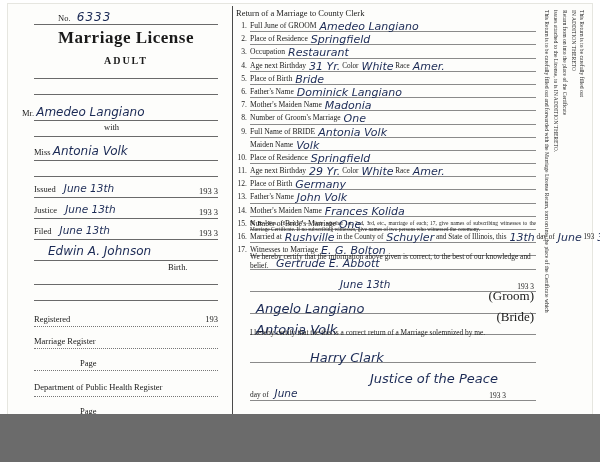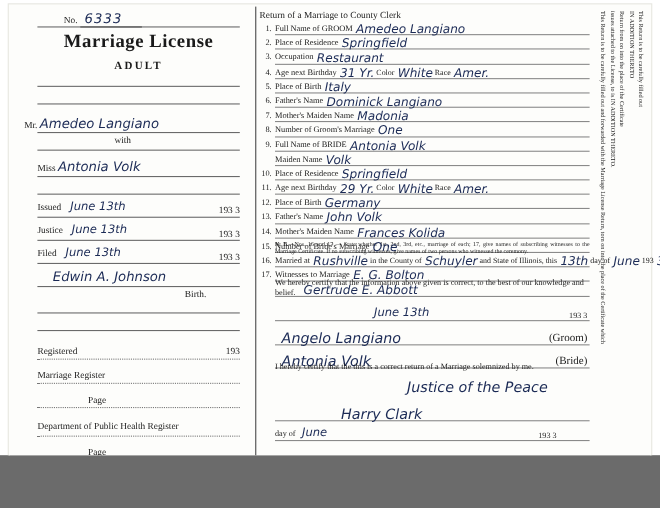--- a/index.html
+++ b/index.html
@@ -178,22 +178,22 @@
     left: 6px;
     bottom: 0px;
     font-family: "DejaVu Sans", sans-serif;
     font-style: italic;
     font-size: 13px;
     color: #1b2a55;
   }
   .sigline .role {
     position: absolute;
     right: 2px;
-    bottom: 1px;
-    font-size: 10px;
+    bottom: 13px;
+    font-size: 13px;
   }
   .datedrow {
     position: relative;
     margin-top: 10px;
     font-size: 7.4px;
     height: 13px;
   }
   .datedrow .u {
     position: absolute;
     left: 0; right: 0; bottom: 1px;
@@ -324,25 +324,25 @@
       <div class="rule dotrule" style="left:16px; top:412px; width:184px;"></div>
 
       <div class="footer-note">Illinois Office Supply Company, Ottawa, Illinois.</div>
     </div>
 
     <div class="right">
 
       <div class="ret-title">Return of a Marriage to County Clerk</div>
 
       <div class="items" id="items-host">
-          <div class="item"><span class="underline"></span><span class="n">1.</span><span class="q">Full Name of GROOM</span><span class="ans">Amedeo Langiano</span></div>
+          <div class="item"><span class="underline"></span><span class="n">1.</span><span class="q">Full June of GROOM</span><span class="ans">Amedeo Langiano</span></div>
           <div class="item"><span class="underline"></span><span class="n">2.</span><span class="q">Place of Residence</span><span class="ans">Springfield</span></div>
           <div class="item"><span class="underline"></span><span class="n">3.</span><span class="q">Occupation</span><span class="ans">Restaurant</span></div>
           <div class="item"><span class="underline"></span><span class="n">4.</span><span class="q">Age next Birthday</span><span class="ans">31 Yr.</span><span class="sub"> Color</span><span class="ans">White</span><span class="sub"> Race</span><span class="ans">Amer.</span></div>
-          <div class="item"><span class="underline"></span><span class="n">5.</span><span class="q">Place of Birth</span><span class="ans">Italy</span></div>
+          <div class="item"><span class="underline"></span><span class="n">5.</span><span class="q">Place of Birth</span><span class="ans">Bride</span></div>
           <div class="item"><span class="underline"></span><span class="n">6.</span><span class="q">Father's Name</span><span class="ans">Dominick Langiano</span></div>
           <div class="item"><span class="underline"></span><span class="n">7.</span><span class="q">Mother's Maiden Name</span><span class="ans">Madonia</span></div>
           <div class="item"><span class="underline"></span><span class="n">8.</span><span class="q">Number of Groom's Marriage</span><span class="ans">One</span></div>
           <div class="item"><span class="underline"></span><span class="n">9.</span><span class="q">Full Name of BRIDE</span><span class="ans">Antonia Volk</span></div>
           <div class="item"><span class="underline"></span><span class="n"></span><span class="q">Maiden Name</span><span class="ans">Volk</span></div>
           <div class="item"><span class="underline"></span><span class="n">10.</span><span class="q">Place of Residence</span><span class="ans">Springfield</span></div>
           <div class="item"><span class="underline"></span><span class="n">11.</span><span class="q">Age next Birthday</span><span class="ans">29 Yr.</span><span class="sub"> Color</span><span class="ans">White</span><span class="sub"> Race</span><span class="ans">Amer.</span></div>
           <div class="item"><span class="underline"></span><span class="n">12.</span><span class="q">Place of Birth</span><span class="ans">Germany</span></div>
           <div class="item"><span class="underline"></span><span class="n">13.</span><span class="q">Father's Name</span><span class="ans">John Volk</span></div>
           <div class="item"><span class="underline"></span><span class="n">14.</span><span class="q">Mother's Maiden Name</span><span class="ans">Frances Kolida</span></div>
@@ -368,25 +368,25 @@
           <span class="role">(Groom)</span>
         </div>
         <div class="sigline">
           <span class="sig">Antonia Volk</span>
           <span class="role">(Bride)</span>
         </div>
       </div>
 
       <div class="cert2">
         <div>I hereby certify that the this is a correct return of a Marriage solemnized by me.</div>
+        <div class="sigline" style="margin-top:8px;">
+          <span class="sig" style="left:60px;">Harry Clark</span>
+        </div>
         <div class="sigline" style="border-bottom:none;">
           <span class="sig" style="left:120px;">Justice of the Peace</span>
-        </div>
-        <div class="sigline" style="margin-top:8px;">
-          <span class="sig" style="left:60px;">Harry Clark</span>
         </div>
         <div class="datedrow" style="margin-top:6px;">
           <span class="u"></span>
           <span>day of</span>
           <span class="hw-s" style="padding-left:4px;">June</span>
           <span style="position:absolute; right:30px; bottom:2px;">193 3</span>
         </div>
       </div>
     </div>
 

